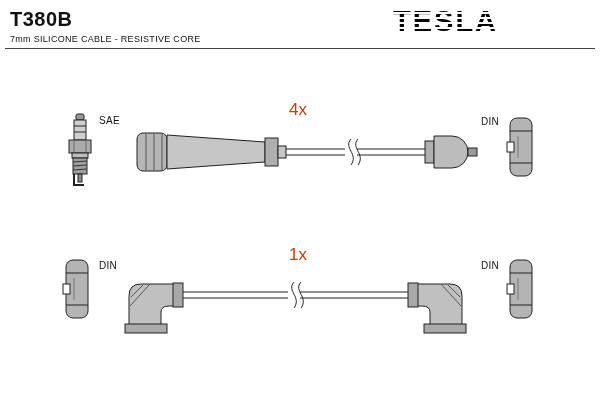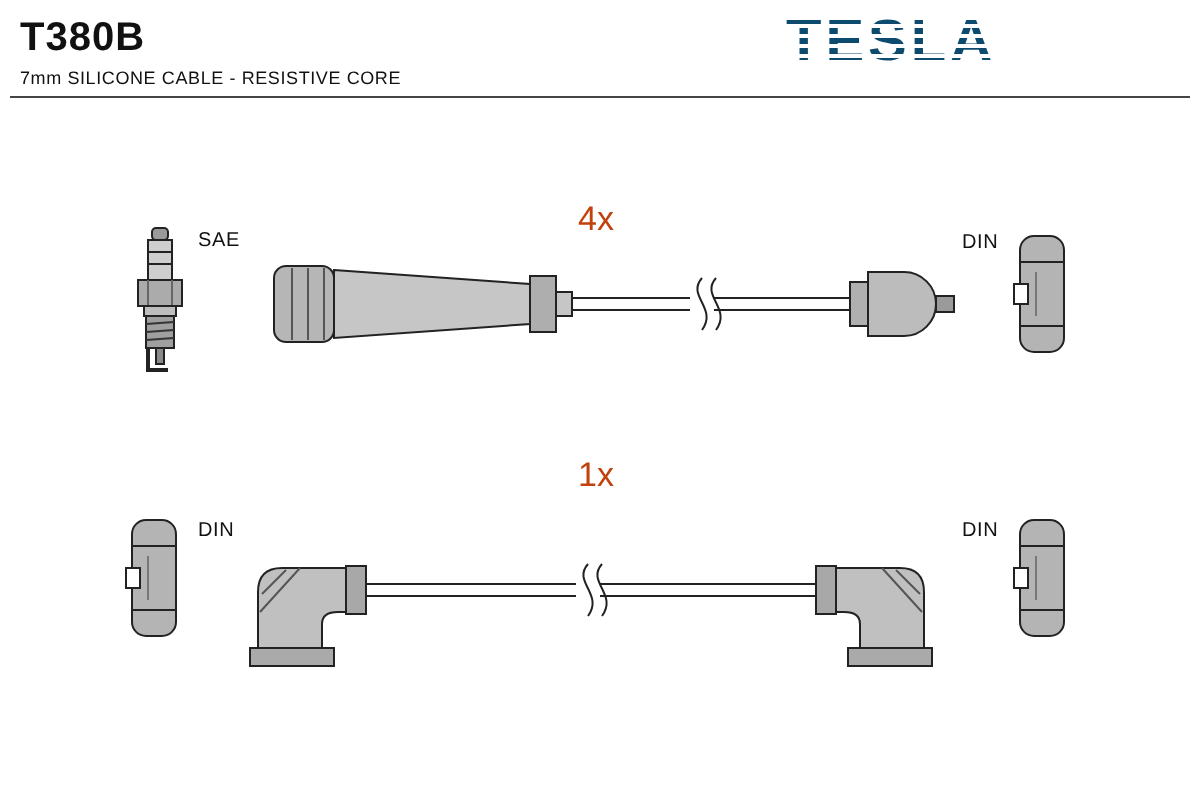--- a/index.html
+++ b/index.html
@@ -5,31 +5,31 @@
   html,body{margin:0;padding:0;background:#fff;}
   .page{
     position:relative;width:600px;height:400px;background:#ffffff;
     font-family:"Liberation Sans",sans-serif;color:#111;overflow:hidden;
   }
   
   .part-number{position:absolute;left:10px;top:8px;font-size:20px;font-weight:bold;letter-spacing:.5px;}
   .description{position:absolute;left:10px;top:34px;font-size:9px;letter-spacing:.3px;}
   .logo{
     position:absolute;left:393px;top:4px;height:34px;line-height:34px;
-    font-size:29px;font-weight:bold;letter-spacing:2px;color:#0c4a6e;
+    font-size:29px;font-weight:bold;letter-spacing:2px;color:#000000;
   }
   .logo::after{ 
     content:"";position:absolute;inset:0;
     background:repeating-linear-gradient(to bottom,transparent 0 3px,#ffffff 3px 5px);
   }
   .rule{position:absolute;left:5px;right:5px;top:48px;border-top:1px solid #444;}
   
   .qty{position:absolute;font-size:17px;color:#c2410c;}
   .qty-top{left:289px;top:100px;}
-  .qty-bottom{left:289px;top:228px;}
+  .qty-bottom{left:289px;top:245px;}
   .end-label{position:absolute;font-size:10px;font-weight:normal;letter-spacing:.3px;}
   .label-sae{left:99px;top:115px;}
   .label-din-tr{left:481px;top:116px;}
   .label-din-bl{left:99px;top:260px;}
   .label-din-br{left:481px;top:260px;}
   
   .spark-plug{position:absolute;left:60px;top:113px;}
   .cable-straight{position:absolute;left:135px;top:122px;}
   .cable-angled{position:absolute;left:123px;top:270px;}
   .din{position:absolute;}

